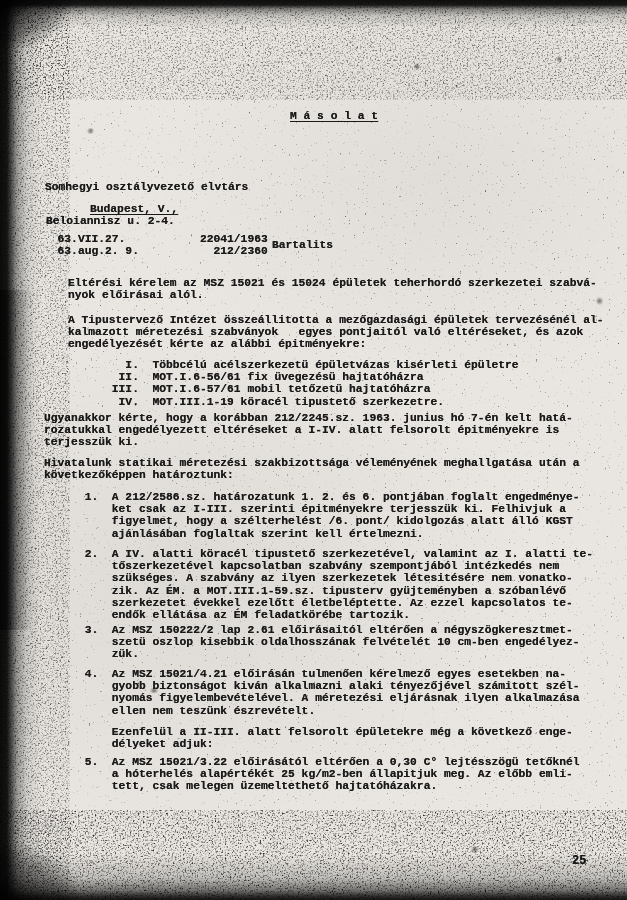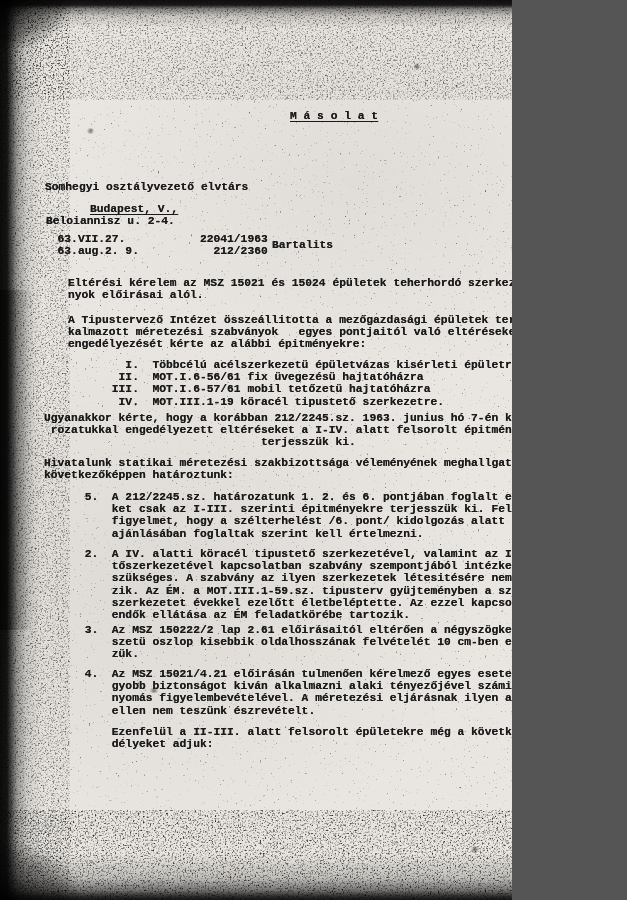--- a/index.html
+++ b/index.html
@@ -3,21 +3,21 @@
 <meta charset="utf-8">
 <style>
   html, body { margin: 0; padding: 0; }
   body {
     width: 627px; height: 900px;
     background: #555;
     font-family: "Liberation Mono", "DejaVu Sans Mono", monospace;
   }
   .page {
     position: relative;
-    width: 512px; height: 900px;
+    width: 627px; height: 900px;
     background:
       radial-gradient(420px 300px at 70% 20%, rgba(0,0,0,0.04), transparent 70%),
       radial-gradient(500px 380px at 30% 65%, rgba(0,0,0,0.05), transparent 70%),
       #e9e6e1;
     overflow: hidden;
   }
   .text-layer {
     position: absolute; inset: 0; z-index: 1;
     color: #1a1a1a;
     font-weight: bold;
@@ -33,21 +33,21 @@
   .addr-dept  { left: 46px;  top: 160px; }
   .addr-person{ left: 45px;  top: 181px; }
   .addr-city  { left: 46px;  top: 203px; padding-left: 44px; }
   .addr-street{ left: 46px;  top: 215px; }
   .dates      { left: 44px;  top: 233px; }
   .handler    { left: 272px; top: 239px; }
 
   .subject    { left: 44px;  top: 277px; padding-left: 24px; }
   .request    { left: 44px;  top: 314px; margin-left: 24px; }
   .blist      { left: 44px;  top: 359px; }
-  .ugyanakkor { left: 44px;  top: 412px; text-align: center; }
+  .ugyanakkor { left: 44px;  top: 412px; }
   .hivatalunk { left: 44px;  top: 457px; }
   .item1      { left: 44px;  top: 491px; }
   .item2      { left: 44px;  top: 548px; }
   .item3      { left: 44px;  top: 624px; }
   .item4      { left: 44px;  top: 668px; }
   .ezenfelul  { left: 44px;  top: 726px; }
   .item5      { left: 44px;  top: 756px; }
   .pagenum    { left: 572px; top: 855px; font-size: 12px; }
 
   .noise-svg { position: absolute; inset: 0; z-index: 2; pointer-events: none; }
@@ -119,39 +119,42 @@
     <div class="blk blist">            I.  Többcélú acélszerkezetü épületvázas kisérleti épületre
            II.  MOT.I.6-56/61 fix üvegezésü hajtatóházra
           III.  MOT.I.6-57/61 mobil tetőzetü hajtatóházra
            IV.  MOT.III.1-19 köracél tipustető szerkezetre.</div>
     <div class="blk ugyanakkor">Ugyanakkor kérte, hogy a korábban 212/2245.sz. 1963. junius hó 7-én kelt hatá-
 rozatukkal engedélyezett eltéréseket a I-IV. alatt felsorolt épitményekre is
 terjesszük ki.</div>
     <div class="blk hivatalunk">Hivatalunk statikai méretezési szakbizottsága véleményének meghallgatása után a
 következőképpen határoztunk:</div>
 
-    <div class="blk item1">      5.  A 212/2245.sz. határozatunk 1. 2. és 6. pontjában foglalt engedménye-
+    <div class="blk item1">      1.  A 212/2586.sz. határozatunk 1. 2. és 6. pontjában foglalt engedménye-
           ket csak az I-III. szerinti épitményekre terjesszük ki. Felhivjuk a
           figyelmet, hogy a szélterhelést /6. pont/ kidolgozás alatt álló KGST
           ajánlásában foglaltak szerint kell értelmezni.</div>
     <div class="blk item2">      2.  A IV. alatti köracél tipustető szerkezetével, valamint az I. alatti te-
           tőszerkezetével kapcsolatban szabvány szempontjából intézkedés nem
           szükséges. A szabvány az ilyen szerkezetek létesitésére nem vonatko-
           zik. Az ÉM. a MOT.III.1-59.sz. tipusterv gyüjteményben a szóbanlévő
           szerkezetet évekkel ezelőtt életbeléptette. Az ezzel kapcsolatos te-
           endők ellátása az ÉM feladatkörébe tartozik.</div>
     <div class="blk item3">      3.  Az MSZ 150222/2 lap 2.61 előirásaitól eltérően a négyszögkeresztmet-
           szetü oszlop kisebbik oldalhosszának felvételét 10 cm-ben engedélyez-
           zük.</div>
     <div class="blk item4">      4.  Az MSZ 15021/4.21 előirásán tulmenően kérelmező egyes esetekben na-
           gyobb biztonságot kiván alkalmazni alaki tényezőjével számitott szél-
           nyomás figyelembevételével. A méretezési eljárásnak ilyen alkalmazása
           ellen nem teszünk észrevételt.</div>
     <div class="blk ezenfelul">          Ezenfelül a II-III. alatt felsorolt épületekre még a következő enge-
           délyeket adjuk:</div>
+    <div class="blk item5">      5.  Az MSZ 15021/3.22 előirásától eltérően a 0,30 C° lejtésszögü tetőknél
+          a hóterhelés alapértékét 25 kg/m2-ben állapitjuk meg. Az előbb emli-
+          tett, csak melegen üzemeltethető hajtatóházakra.</div>
 
     <div class="blk pagenum">25</div>
   </div>
 
   <svg class="noise-svg" width="627" height="900" xmlns="http://www.w3.org/2000/svg">
     <defs>
       <filter id="speck-sparse" x="0" y="0" width="100%" height="100%">
         <feTurbulence type="fractalNoise" baseFrequency="0.55" numOctaves="3" seed="11" stitchTiles="stitch"></feTurbulence>
         <feColorMatrix type="matrix" values="0 0 0 0 0  0 0 0 0 0  0 0 0 0 0  1.5 1.5 1.5 0 -2.85"></feColorMatrix>
       </filter>

